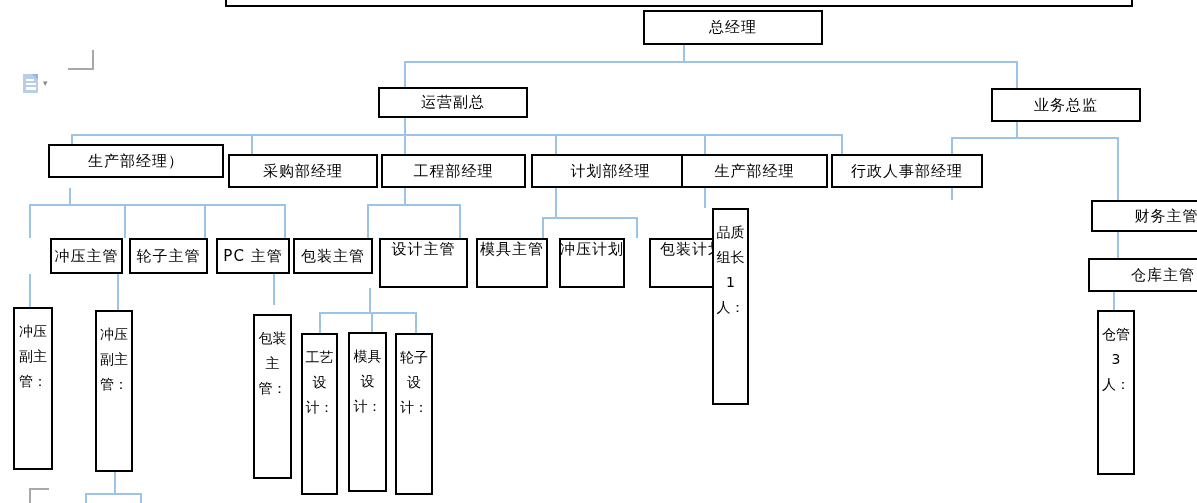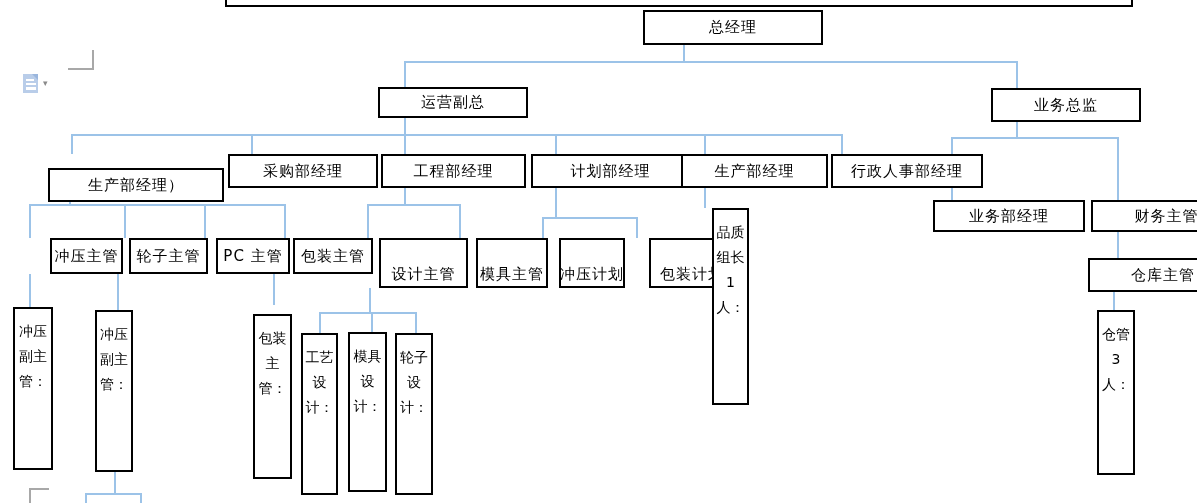--- a/index.html
+++ b/index.html
@@ -5,21 +5,21 @@
   html,body{margin:0;padding:0;background:#fff;}
   .canvas{
     position:relative;width:1197px;height:503px;background:#ffffff;
     font-family:"DejaVu Sans",sans-serif;color:#000;overflow:hidden;
   }
   .box{
     position:absolute;box-sizing:border-box;border:2px solid #000;background:#fff;
     display:flex;align-items:center;justify-content:center;
     font-size:15px;letter-spacing:1px;white-space:nowrap;margin-left:48px;
   }
-  .box.tall{align-items:flex-start;padding-top:25px;}
+  .box.tall{align-items:flex-start;padding-top:0;}
   .vbox{
     position:absolute;box-sizing:border-box;border:2px solid #000;background:#fff;
     font-size:14px;line-height:25px;text-align:center;word-break:break-all;
     padding-top:10px;overflow:hidden;
   }
   .line{position:absolute;background:#9CC3E8;}
   .hline{height:2px;}
   .vline{width:2px;}
   .gmark{position:absolute;background:#a8a8a8;}
   .paste-icon{position:absolute;left:22px;top:73px;width:19px;height:21px;}
@@ -102,39 +102,38 @@
   <div class="line vline" style="left:114px;top:470px;height:25px;"></div>
   <div class="line hline" style="left:85px;top:493px;width:57px;"></div>
   <div class="line vline" style="left:85px;top:493px;height:10px;"></div>
   <div class="line vline" style="left:140px;top:493px;height:10px;"></div>
 
   <div class="box" style="left:595px;top:10px;width:180px;height:35px;">总经理</div>
 
   <div class="box" style="left:330px;top:87px;width:150px;height:31px;">运营副总</div>
   <div class="box" style="left:943px;top:88px;width:150px;height:34px;">业务总监</div>
 
-  <div class="box" style="left:0px;top:168px;width:176px;height:34px;">生产部经理）</div>
+  <div class="box" style="left:0px;top:144px;width:176px;height:34px;">生产部经理）</div>
   <div class="box" style="left:180px;top:154px;width:150px;height:34px;">采购部经理</div>
   <div class="box" style="left:333px;top:154px;width:145px;height:34px;">工程部经理</div>
   <div class="box" style="left:483px;top:154px;width:159px;height:34px;">计划部经理</div>
   <div class="box" style="left:633px;top:154px;width:147px;height:34px;">生产部经理</div>
   <div class="box" style="left:783px;top:154px;width:152px;height:34px;">行政人事部经理</div>
 
   <div class="box" style="left:2px;top:238px;width:73px;height:36px;">冲压主管</div>
   <div class="box" style="left:81px;top:238px;width:79px;height:36px;">轮子主管</div>
   <div class="box" style="left:168px;top:238px;width:74px;height:36px;">PC 主管</div>
   <div class="box" style="left:245px;top:238px;width:80px;height:36px;">包装主管</div>
   <div class="box tall" style="left:331px;top:238px;width:89px;height:50px;">设计主管</div>
   <div class="box tall" style="left:428px;top:238px;width:72px;height:50px;">模具主管</div>
   <div class="box tall" style="left:511px;top:238px;width:66px;height:50px;">冲压计划</div>
   <div class="box tall" style="left:601px;top:238px;width:86px;height:50px;">包装计划</div>
 
   <div class="vbox" style="left:712px;top:208px;width:37px;height:197px;">品质组长1人：</div>
 
-  <div class="box" style="left:885px;top:200px;width:152px;height:32px;">业务部经理</div>
   <div class="box" style="left:1043px;top:200px;width:151px;height:32px;">财务主管</div>
   <div class="box" style="left:1040px;top:258px;width:150px;height:34px;">仓库主管</div>
 
   <div class="vbox" style="left:13px;top:307px;width:40px;height:163px;">冲压副主管：</div>
   <div class="vbox" style="left:95px;top:310px;width:38px;height:162px;">冲压副主管：</div>
   <div class="vbox" style="left:253px;top:314px;width:39px;height:165px;">包装主管：</div>
   <div class="vbox" style="left:301px;top:333px;width:37px;height:162px;">工艺设计：</div>
   <div class="vbox" style="left:348px;top:332px;width:39px;height:160px;">模具设计：</div>
   <div class="vbox" style="left:395px;top:333px;width:38px;height:162px;">轮子设计：</div>
   <div class="vbox" style="left:1097px;top:310px;width:38px;height:165px;">仓管3人：</div>

